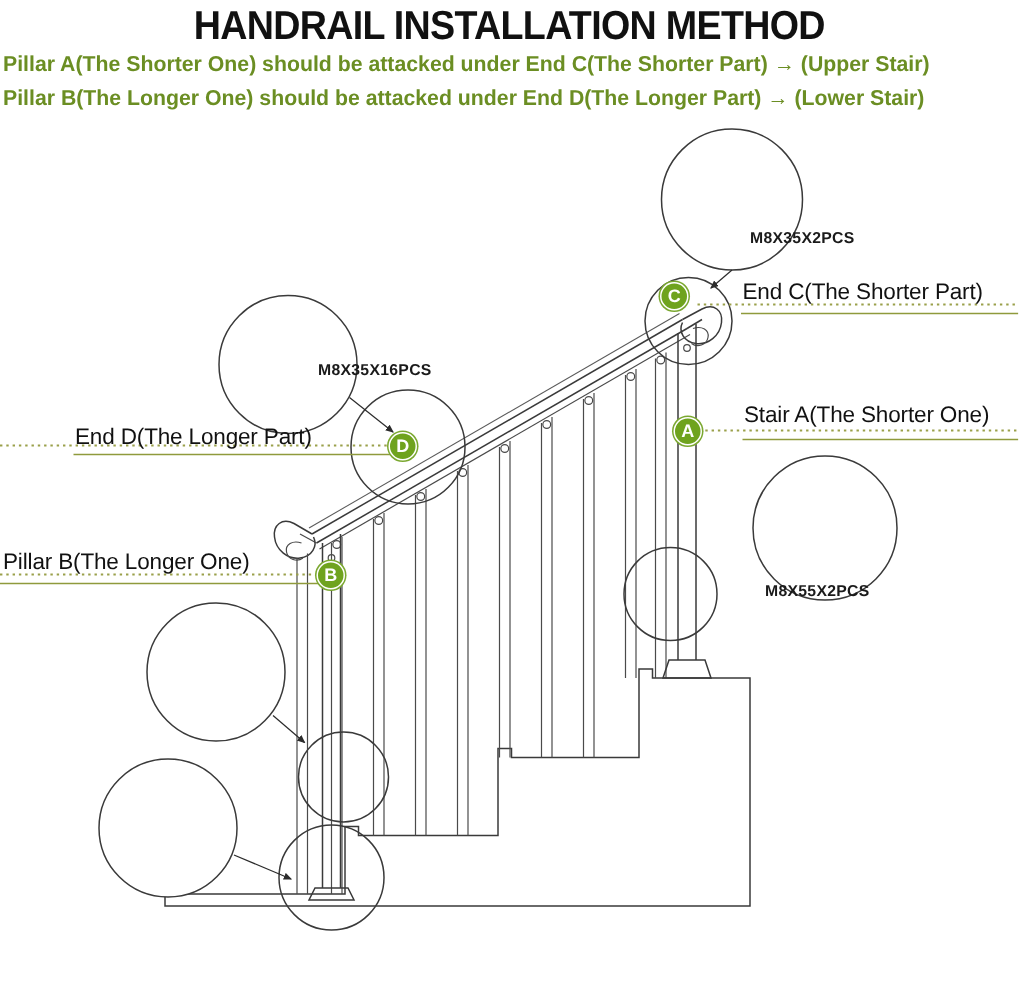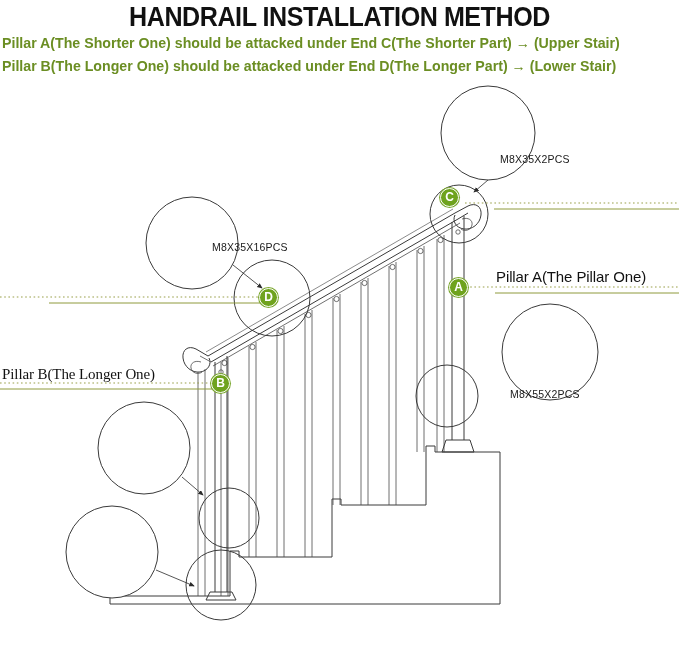--- a/index.html
+++ b/index.html
@@ -49,20 +49,21 @@
     white-space:nowrap;
     letter-spacing:-0.1px;
   }
   .partno{
     position:absolute;
     font-family:"Liberation Sans", sans-serif;
     font-size:10.5px;
     color:#1a1a1a;
     white-space:nowrap;
     letter-spacing:0.2px;
+    font-weight:bold;
   }
 
   
   .marker{
     position:absolute;
     width:19px;height:19px;border-radius:50%;
     background:#6fa31e;
     border:1.5px solid #ffffff;
     box-sizing:border-box;
     color:#ffffff;
@@ -334,22 +335,24 @@
       <line class="dot" x1="466" y1="287" x2="679" y2="287"></line>
       <line class="dot" x1="0" y1="383" x2="214" y2="383"></line>
 
       <line class="solidrule" x1="49" y1="303" x2="268" y2="303"></line>
       <line class="solidrule" x1="494" y1="209" x2="679" y2="209"></line>
       <line class="solidrule" x1="0" y1="389" x2="214" y2="389"></line>
       <line class="solidrule" x1="495" y1="293" x2="679" y2="293"></line>
     </g>
   </svg>
 
-  <div class="lbl" style="left:496px;top:268px;">Pillar A(The Pillar One)</div>
-  <div class="lbl" style="left:2px;top:366px;font-family:Liberation Serif, serif;">Pillar B(The Longer One)</div>
+  <div class="lbl" style="left:495px;top:186px;">End C(The Shorter Part)</div>
+  <div class="lbl" style="left:50px;top:283px;">End D(The Longer Part)</div>
+  <div class="lbl" style="left:496px;top:268px;">Stair A(The Shorter One)</div>
+  <div class="lbl" style="left:2px;top:366px;">Pillar B(The Longer One)</div>
 
   <div class="partno" style="left:500px;top:153px;">M8X35X2PCS</div>
   <div class="partno" style="left:212px;top:241px;">M8X35X16PCS</div>
   <div class="partno" style="left:510px;top:388px;">M8X55X2PCS</div>
 
   <div class="marker" style="left:440px;top:188px;">C</div>
   <div class="marker" style="left:259px;top:288px;">D</div>
   <div class="marker" style="left:449px;top:278px;">A</div>
   <div class="marker" style="left:211px;top:374px;">B</div>
 

